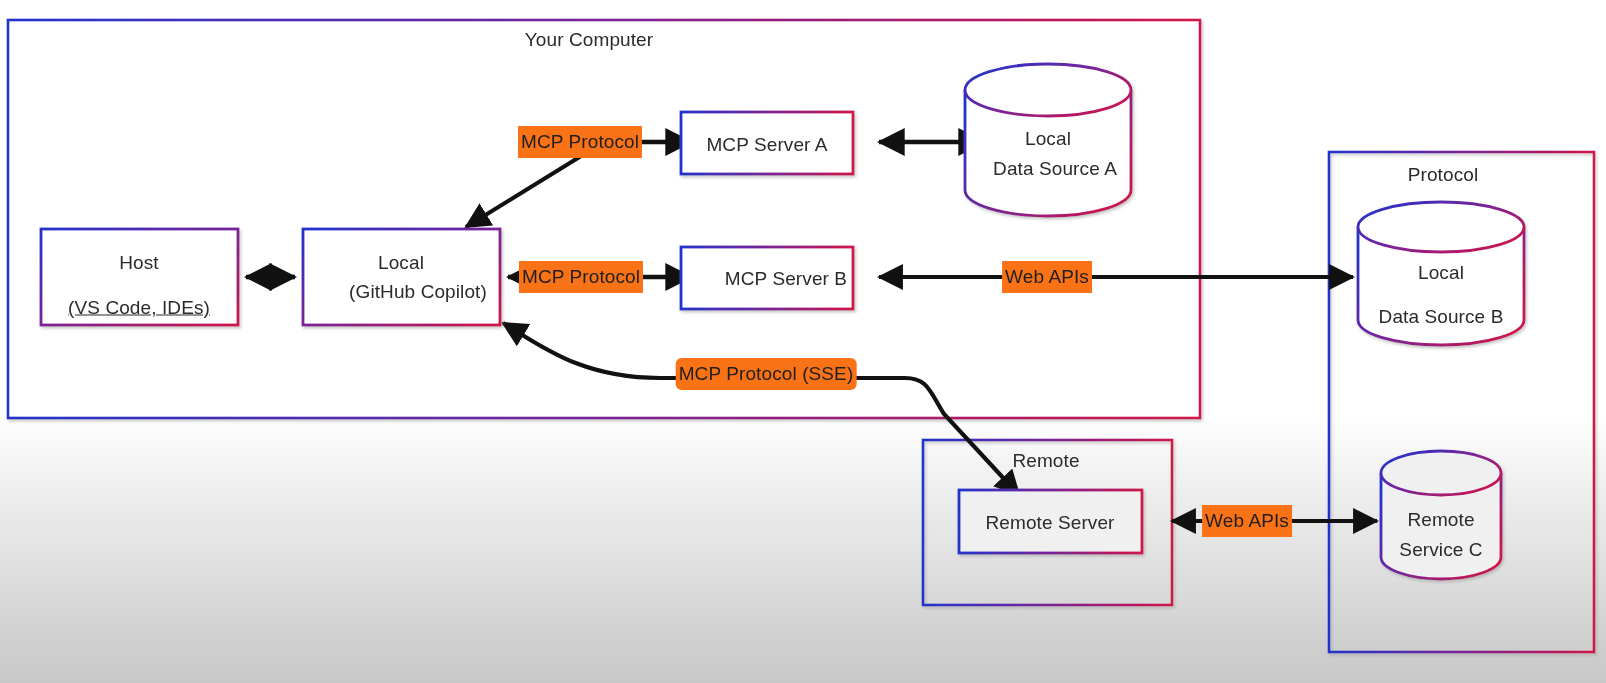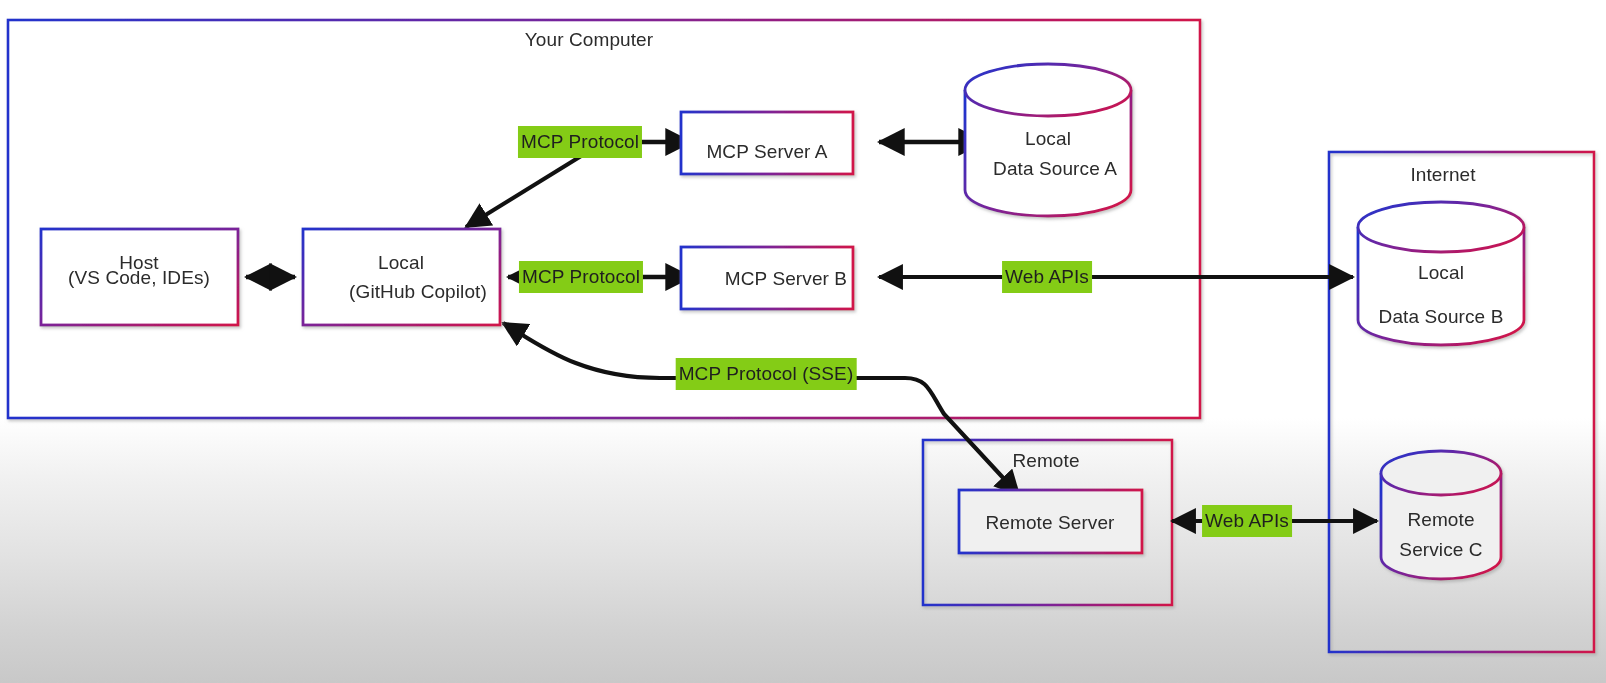--- a/index.html
+++ b/index.html
@@ -37,21 +37,21 @@
   }
   .ctr-title {
     text-align: left;
     transform: translateX(-50%);
   }
   .box-label {
     text-align: center;
     transform: translate(-50%, -50%);
   }
   .edge-label {
-    background: #84cc16;
+    background: #f97316;
     padding: 2px 3px 3px 3px;
     transform: translate(-50%, -50%);
     color: #1f1f1f;
   }
 </style>
 </head>
 <body>
 
 <div id="stage">
 
@@ -127,48 +127,48 @@
     </g>
 
     <g filter="url(#softShadow)">
       <path d="M 1381 473 L 1381 557 A 60 22 0 0 0 1501 557 L 1501 473" fill="#f0f0f0" stroke="url(#gradCyl)" stroke-width="2.8"></path>
       <ellipse cx="1441" cy="473" rx="60" ry="22" fill="#f0f0f0" stroke="url(#gradCyl)" stroke-width="2.8"></ellipse>
     </g>
   </svg>
 
   <div class="txt ctr-title" style="left:589px; top:26px;">Your Computer</div>
 
-  <div class="txt ctr-title" style="left:1443px; top:161px;">Internet</div>
+  <div class="txt ctr-title" style="left:1443px; top:161px;">Protocol</div>
 
   <div class="txt ctr-title" style="left:1046px; top:447px;">Remote</div>
 
   <div class="txt box-label" style="left:139px; top:262px;text-align:right;">Host</div>
-  <div class="txt box-label" style="left:139px; top:277px;">(VS Code, IDEs)</div>
+  <div class="txt box-label" style="left:139px; top:307px;text-decoration:underline;">(VS Code, IDEs)</div>
 
   <div class="txt box-label" style="left:401px; top:262px;">Local</div>
   <div class="txt box-label" style="left:418px; top:291px;">(GitHub Copilot)</div>
 
-  <div class="txt box-label" style="left:767px; top:151px;text-align:right;">MCP Server A</div>
+  <div class="txt box-label" style="left:767px; top:144px;text-align:right;">MCP Server A</div>
 
   <div class="txt box-label" style="left:767px; top:278px;margin-left:19px;">MCP Server B</div>
 
   <div class="txt box-label" style="left:1050px; top:522px;text-align:center;">Remote Server</div>
 
   <div class="txt box-label" style="left:1048px; top:138px;">Local</div>
   <div class="txt box-label" style="left:1048px; top:168px;margin-left:7px;">Data Source A</div>
 
   <div class="txt box-label" style="left:1441px; top:272px;">Local</div>
   <div class="txt box-label" style="left:1441px; top:316px;">Data Source B</div>
 
   <div class="txt box-label" style="left:1441px; top:519px;">Remote</div>
   <div class="txt box-label" style="left:1441px; top:549px;">Service C</div>
 
   <div class="txt edge-label" style="left:580px; top:142px;">MCP Protocol</div>
 
   <div class="txt edge-label" style="left:581px; top:277px;">MCP Protocol</div>
 
   <div class="txt edge-label" style="left:1047px; top:277px;">Web APIs</div>
 
-  <div class="txt edge-label" style="left:766px; top:374px;">MCP Protocol (SSE)</div>
+  <div class="txt edge-label" style="left:766px; top:374px;border-radius:6px;">MCP Protocol (SSE)</div>
 
   <div class="txt edge-label" style="left:1247px; top:521px;">Web APIs</div>
 
 </div>
 
 </body></html>

